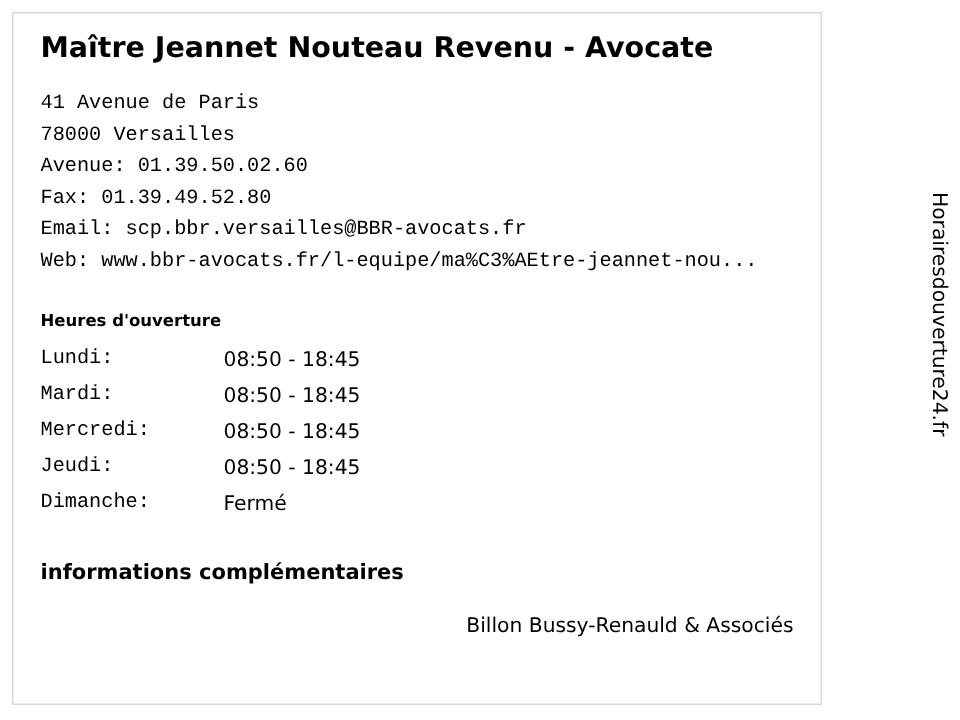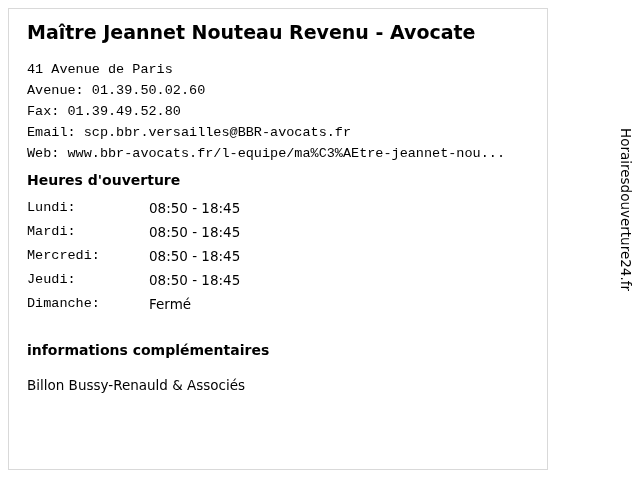--- a/index.html
+++ b/index.html
@@ -37,23 +37,23 @@
   .addr-line {
     font-size: 13.5px;
     line-height: 21px;
     white-space: nowrap;
     overflow: hidden;
     text-overflow: ellipsis;
     max-width: 545px;
     font-family: Liberation Mono, monospace;
   }
   .section-title {
-    font-size: 14px;
+    font-size: 11px;
     font-weight: bold;
-    margin-top: 8px;
+    margin-top: 22px;
     margin-bottom: 12px;
   }
   table.hours {
     border-collapse: collapse;
     font-size: 13.5px;
   }
   table.hours td {
     padding: 0 0 8px 0;
     line-height: 16px;
     vertical-align: top;
@@ -66,20 +66,21 @@
   }
   .extra-title {
     font-size: 14px;
     font-weight: bold;
     margin-top: 22px;
     margin-bottom: 18px;
   }
   .extra-text {
     font-size: 13.5px;
     line-height: 19px;
+    text-align: right;
   }
   .side-label {
     position: absolute;
     right: 6px;
     top: 128px;
     font-size: 13.5px;
     color: #000000;
     writing-mode: vertical-rl;
     text-orientation: mixed;
     letter-spacing: 0px;
@@ -89,20 +90,21 @@
 </head>
 <body>
 
 <div class="card">
   <div class="inner">
 
     <h1 class="title">Maître Jeannet Nouteau Revenu - Avocate</h1>
 
     <div>
       <div class="addr-line">41 Avenue de Paris</div>
+      <div class="addr-line">78000 Versailles</div>
       <div class="addr-line">Avenue: 01.39.50.02.60</div>
       <div class="addr-line">Fax: 01.39.49.52.80</div>
       <div class="addr-line">Email: scp.bbr.versailles@BBR-avocats.fr</div>
       <div class="addr-line">Web: www.bbr-avocats.fr/l-equipe/ma%C3%AEtre-jeannet-nou...</div>
     </div>
 
     <div class="section-title">Heures d'ouverture</div>
 
     <table class="hours">
       <tbody>

